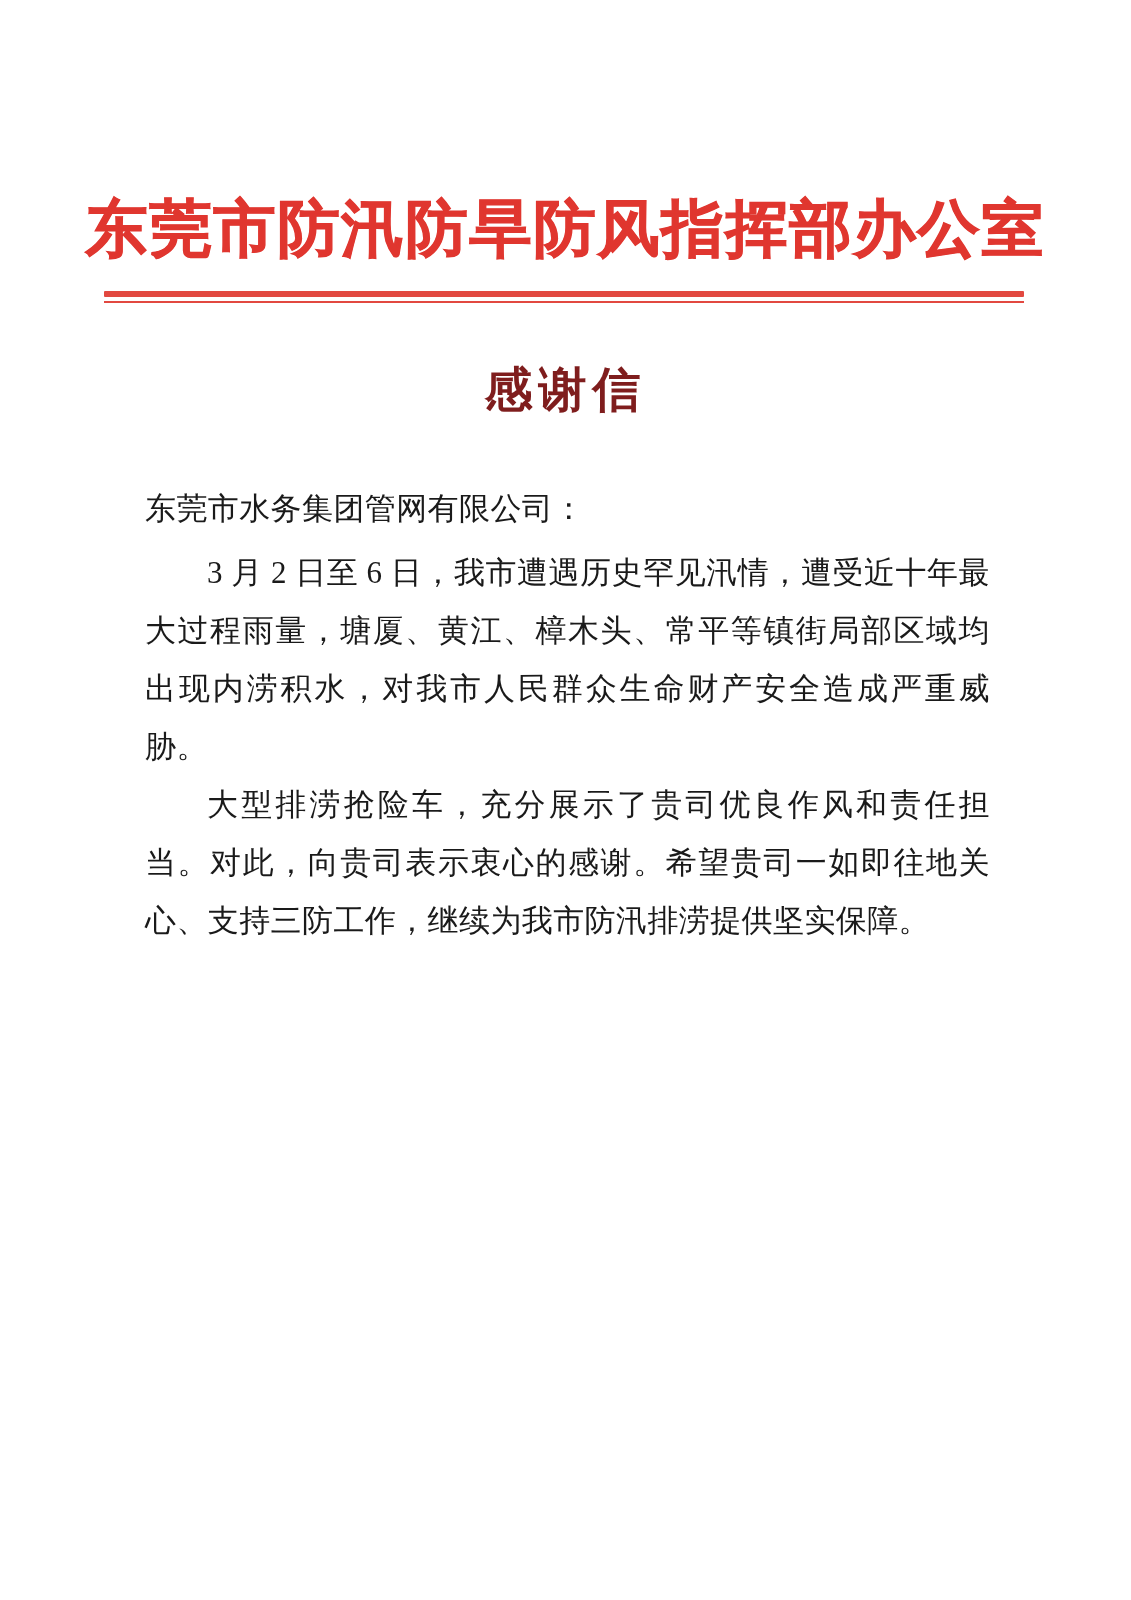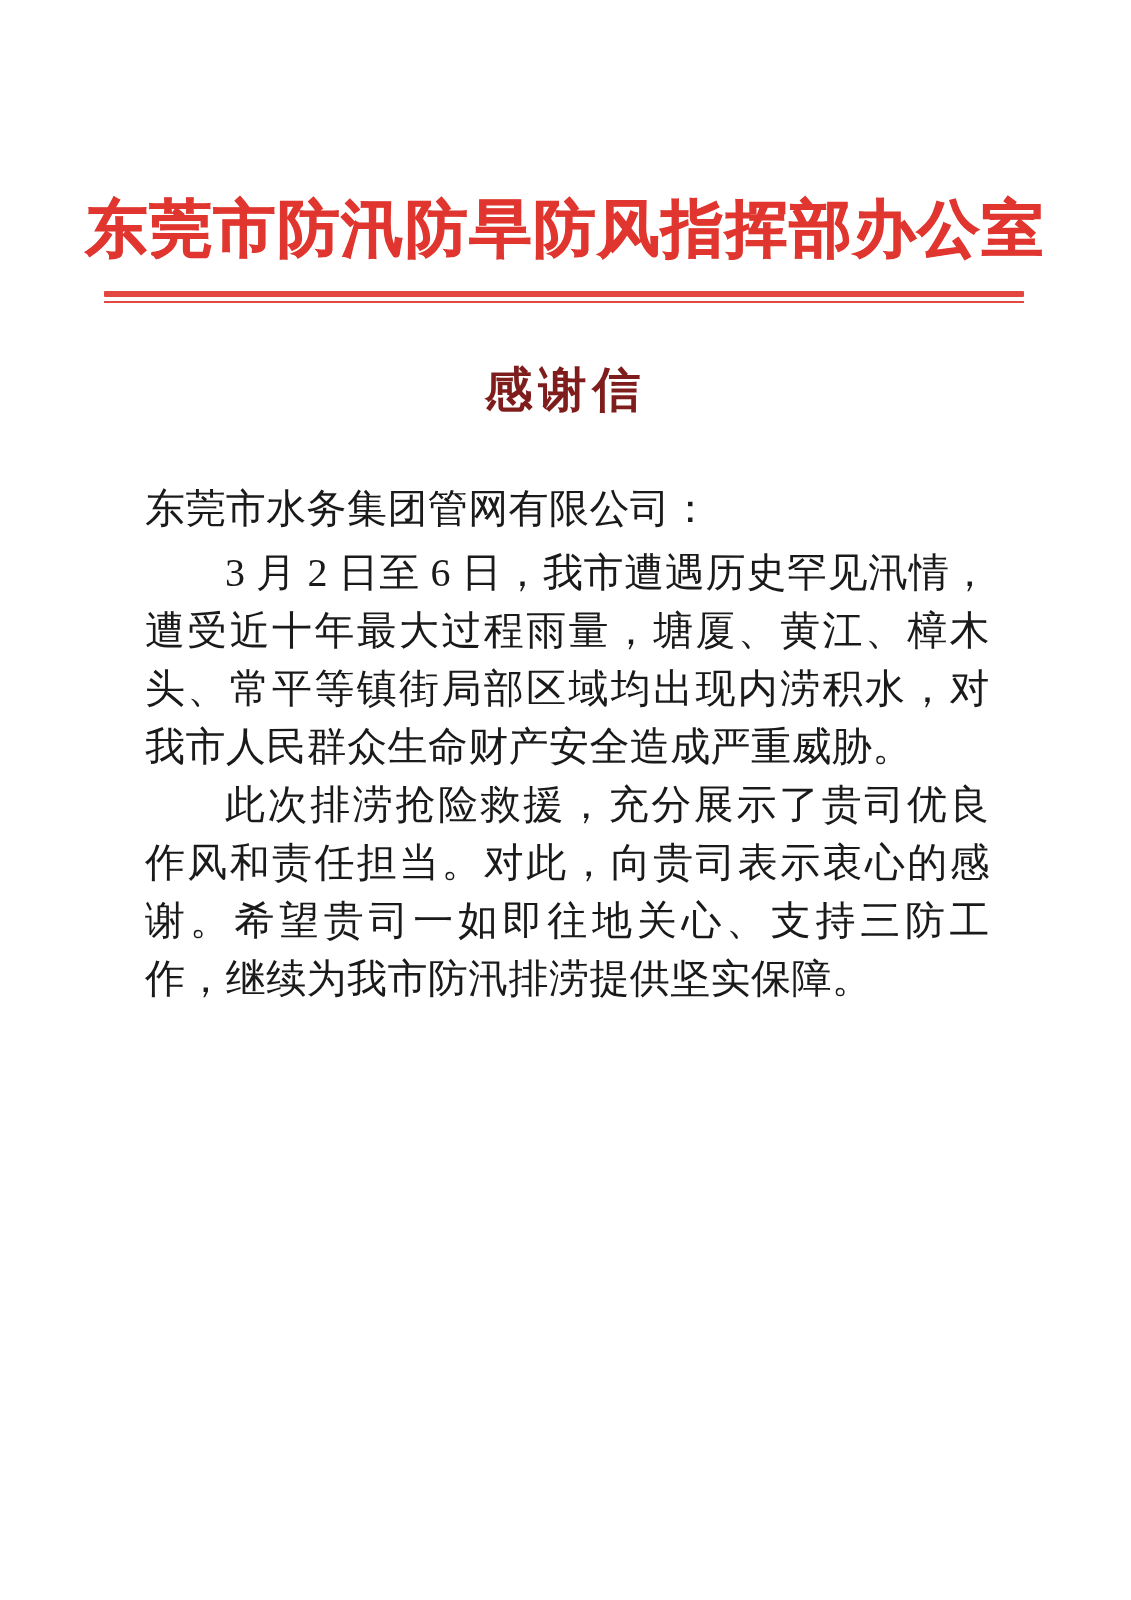--- a/index.html
+++ b/index.html
@@ -68,21 +68,21 @@
     color: #7f1d1d;
   }
 
   
   .body-block {
     position: absolute;
     left: 145px;
     top: 480px;
     width: 845px;
     color: #1a1a1a;
-    font-size: 40px;
+    font-size: 31px;
     line-height: 58px;
     text-align: justify;
     text-justify: inter-ideograph;
     letter-spacing: 0.4px;
   }
 
   .recipient {
     margin: 0 0 6px 0;
     text-align: left;
   }
@@ -139,21 +139,21 @@
   <div class="rule-wrap">
     <div class="rule-thick"></div>
     <div class="rule-thin"></div>
   </div>
 
   <div class="doc-title">感谢信</div>
 
   <div class="body-block">
     <p class="recipient">东莞市水务集团管网有限公司：</p>
     <p class="para">3 月 2 日至 6 日，我市遭遇历史罕见汛情，遭受近十年最大过程雨量，塘厦、黄江、樟木头、常平等镇街局部区域均出现内涝积水，对我市人民群众生命财产安全造成严重威胁。</p>
-    <p class="para">此次排涝抢险救援，充分展示了贵司优良作风和责任担当。对此，向贵司表示衷心的感谢。希望贵司一如即往地关心、支持三防工作，继续为我市防汛排涝提供坚实保障。</p>
+    <p class="para">大型排涝抢险车，充分展示了贵司优良作风和责任担当。对此，向贵司表示衷心的感谢。希望贵司一如即往地关心、支持三防工作，继续为我市防汛排涝提供坚实保障。</p>
   </div>
 
   <div class="signature">
     <div class="sign-org">东莞市防汛防旱防风指挥部办公室</div>
     <div class="sign-date">2025 年 8 月 22 日</div>
   </div>
 
   <div class="seal">
     <svg viewBox="0 0 232 232" width="232" height="232" xmlns="http://www.w3.org/2000/svg">
       <defs>

